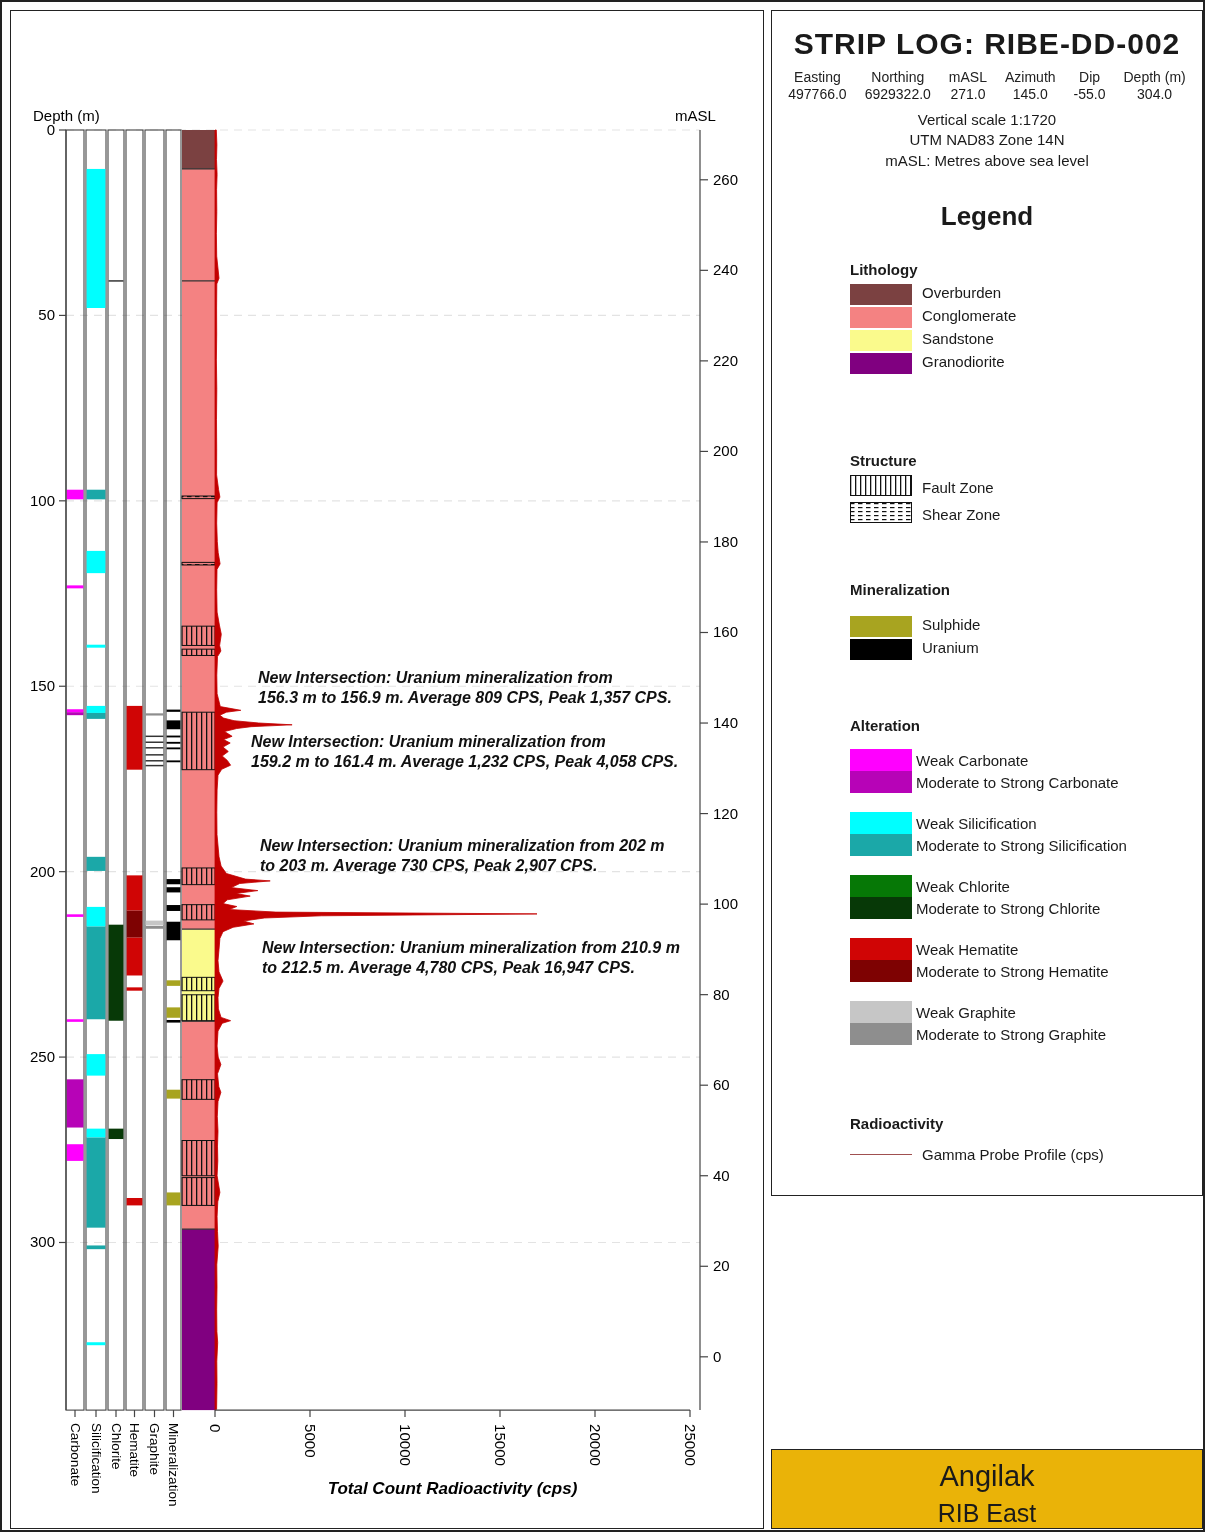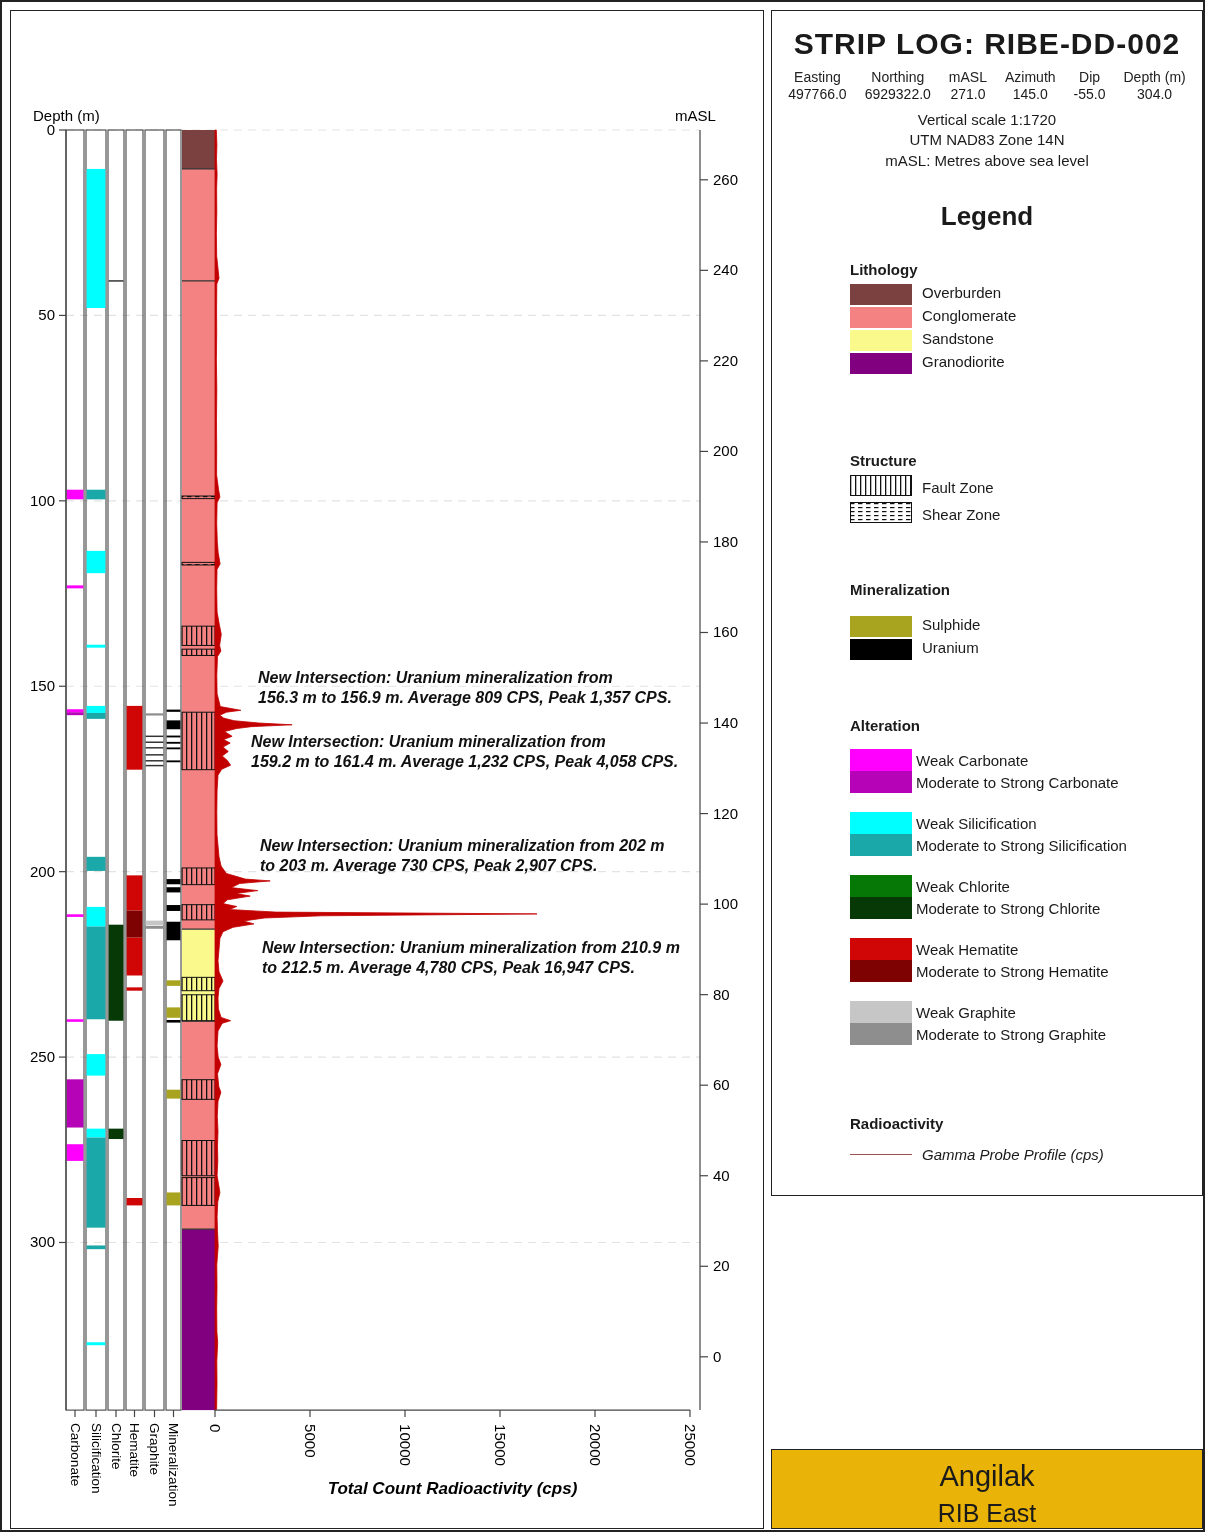--- a/index.html
+++ b/index.html
@@ -28,21 +28,21 @@
   #sec-radioactivity{top:1104px;}
   .lg-row{display:flex;align-items:flex-start;margin-bottom:2px;}
   .lg-swatch{width:62px;height:21px;flex:0 0 62px;}
   .lg-label{margin-left:10px;font-size:15px;}
   .lg-rowp{display:flex;margin-bottom:19px;}
   .lg-pair{width:62px;flex:0 0 62px;}
   .lg-pair div{height:22px;}
   .lg-pairlabels{margin-left:4px;font-size:15px;}
   .lg-pairlabels div{height:22px;display:flex;align-items:center;}
   .lg-structrow{display:flex;align-items:flex-end;margin-bottom:6px;}
-  .lg-linerow{display:flex;align-items:center;margin-top:14px;font-style:italic;}
+  .lg-linerow{display:flex;align-items:center;margin-top:14px;}
   .lg-line{width:62px;height:0;border-top:1.5px solid #A05050;flex:0 0 62px;}
   #sec-alteration .lg-items{margin-top:15px;}
   #sec-mineralization .lg-items{margin-top:18px;}
   .logo-wrap{position:absolute;left:0;top:1252px;width:100%;display:flex;justify-content:center;align-items:center;}
   .logo-text{margin-left:14px;}
   .logo-atha{font-size:54px;font-weight:bold;letter-spacing:9px;color:#1d1d1b;line-height:1;}
   .logo-energy{margin-top:7px;font-size:20px;letter-spacing:5px;color:#7AB82C;font-weight:500;}
   .foot-project{margin-top:10px;font-size:29px;}
   .foot-area{margin-top:6px;font-size:25px;}
 </style>

